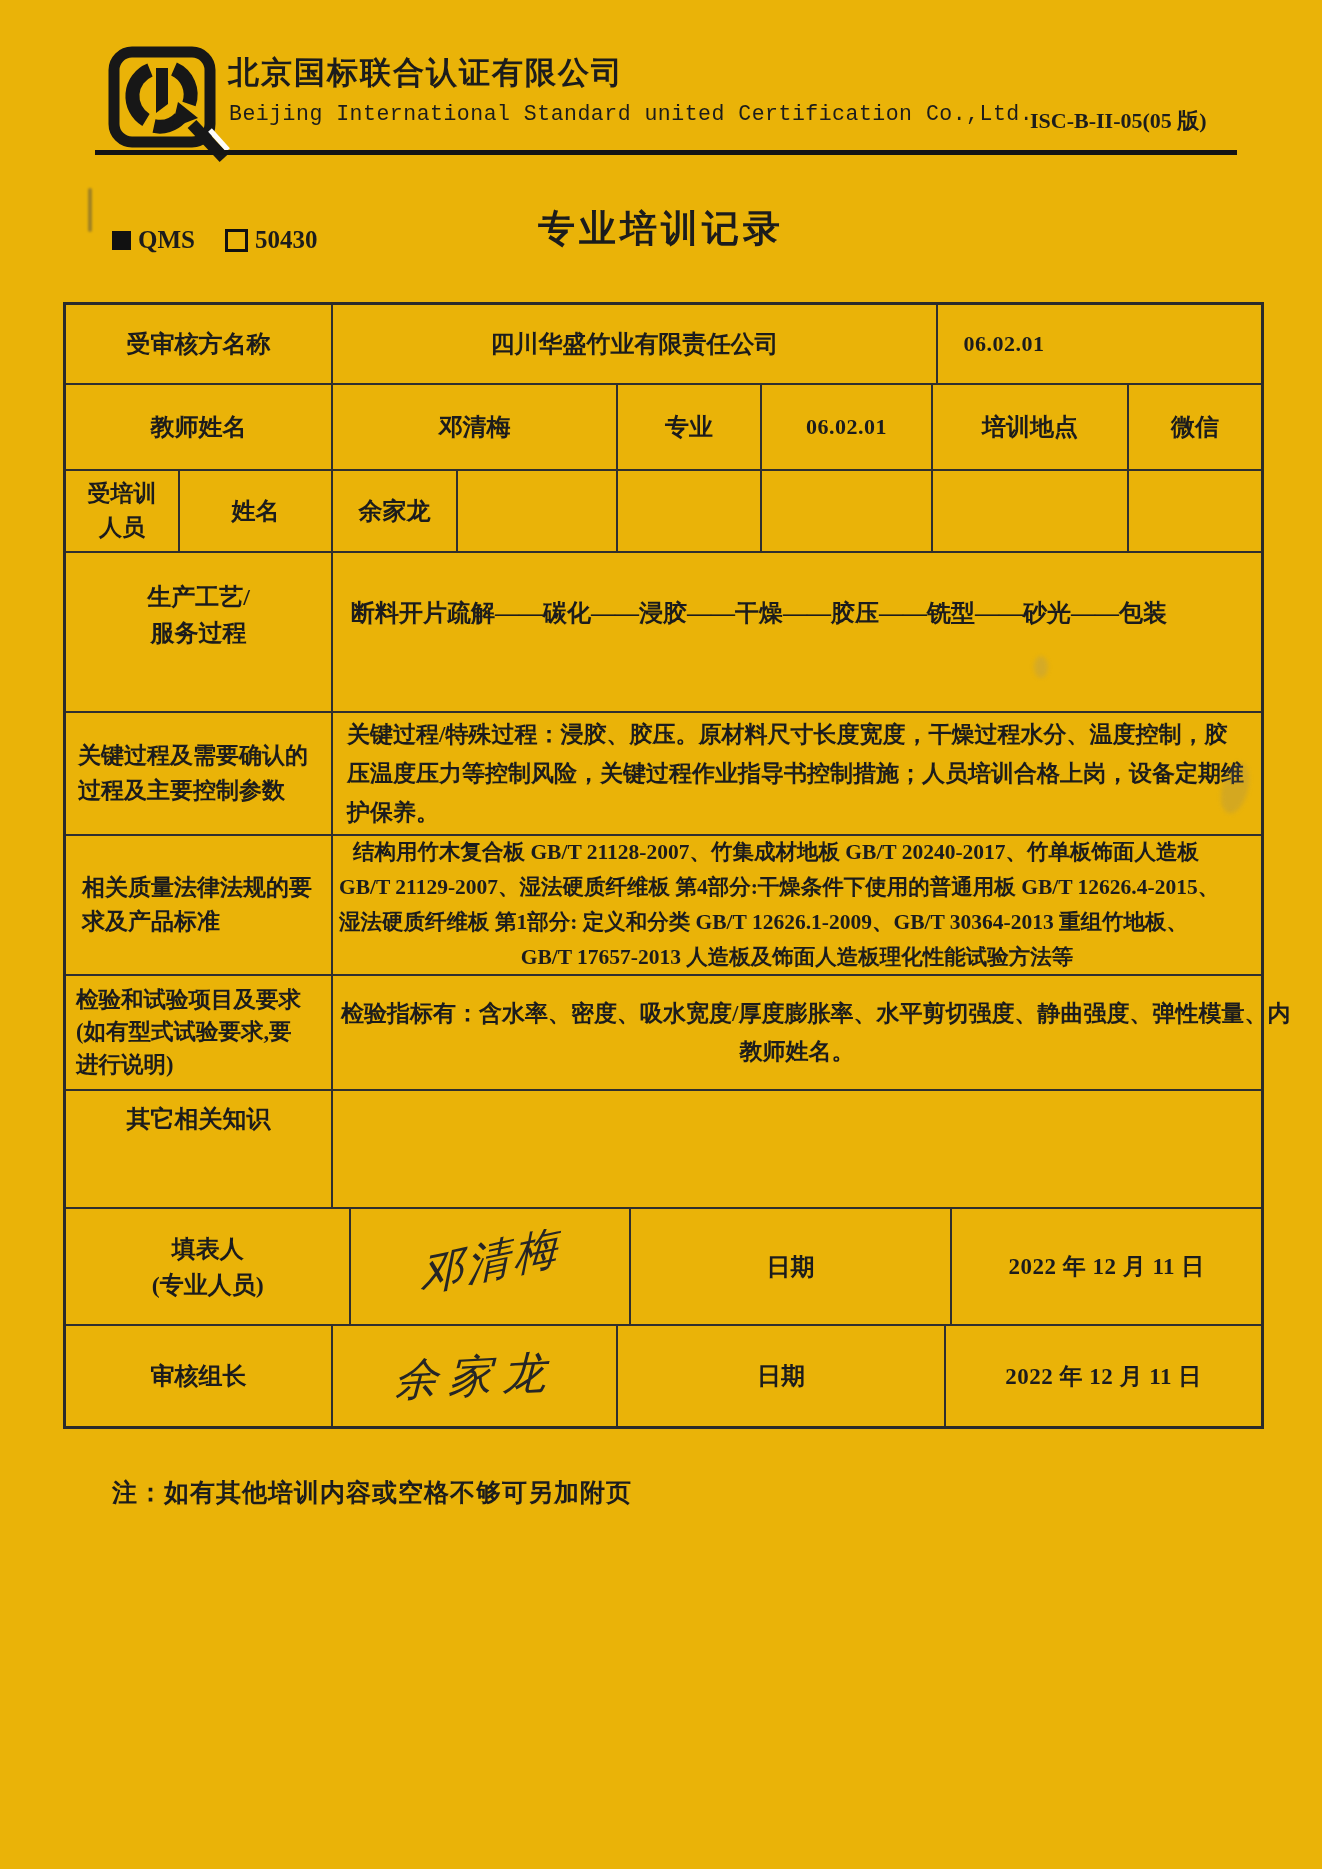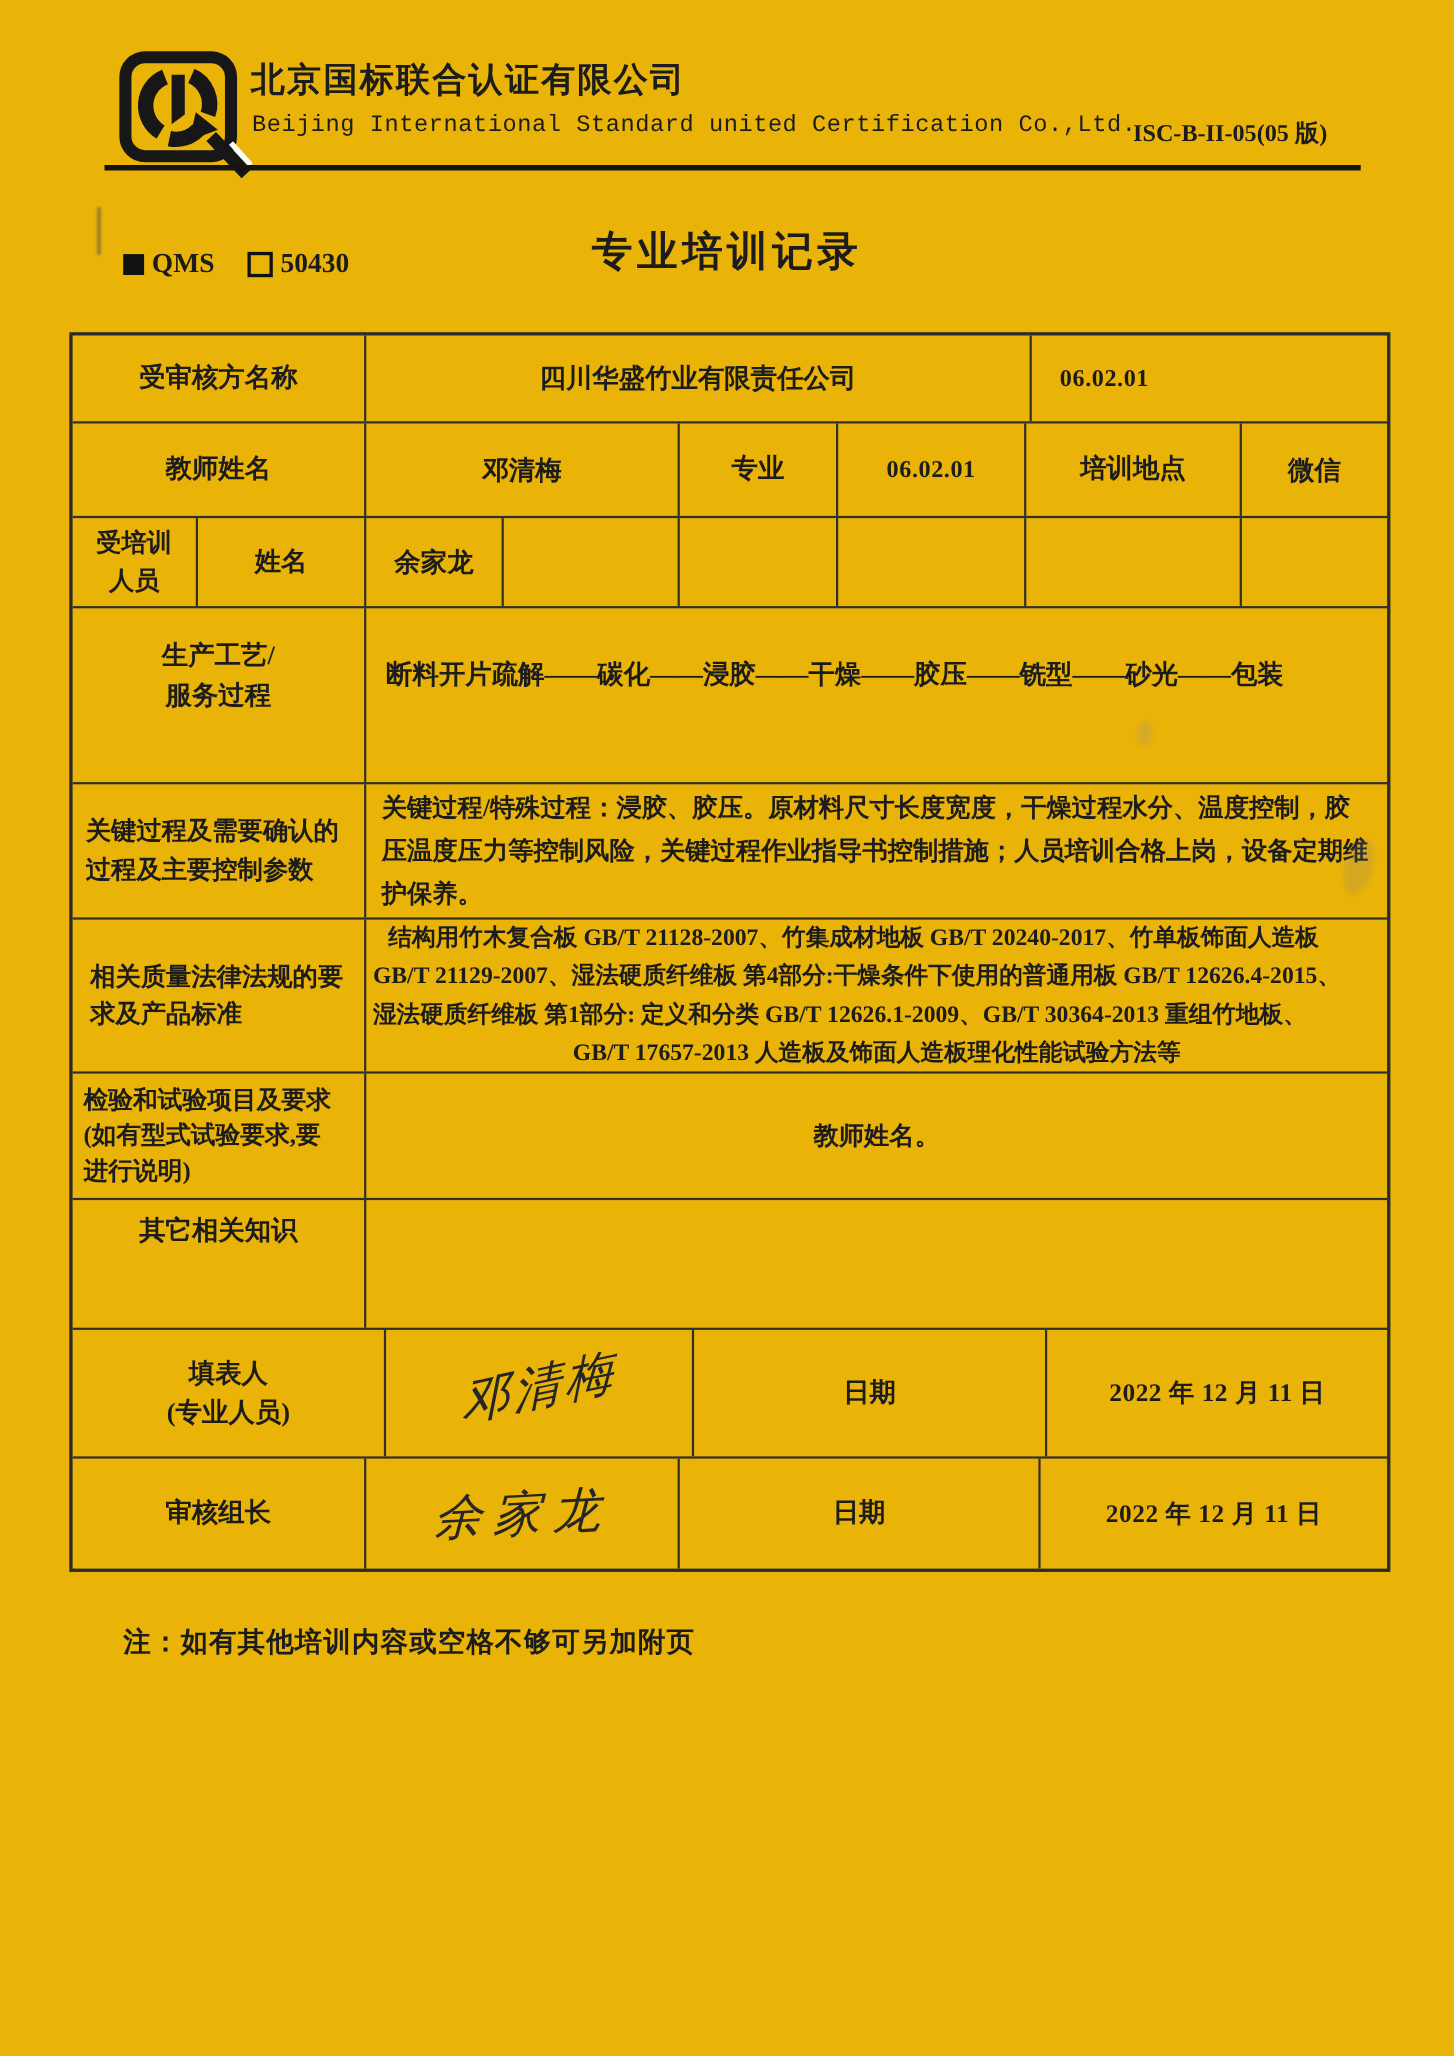--- a/index.html
+++ b/index.html
@@ -175,20 +175,21 @@
     </div>
 
     <div class="row" style="height:115px;">
       <div class="cell left" style="width:267px;padding-left:10px;">
           <span class="lbl-sm" style="font-size:22.5px;line-height:1.45;">检验和试验项目及要求
 (如有型式试验要求,要
 进行说明)</span>
         </div>
       <div class="cell" style="width:928px;padding:2px 8px;">
         <div class="lines">
+          <span class="ln" style="font-size:23px;">检验指标有：含水率、密度、吸水宽度/厚度膨胀率、水平剪切强度、静曲强度、弹性模量、内</span>
           <span class="ln ln-center" style="font-size:23px;">教师姓名。</span>
         </div>
       </div>
     </div>
 
     <div class="row" style="height:118px;">
       <div class="cell top" style="width:267px;padding-top:10px;">
           <span class="lbl">其它相关知识</span>
         </div>
       <div class="cell" style="width:928px;">

